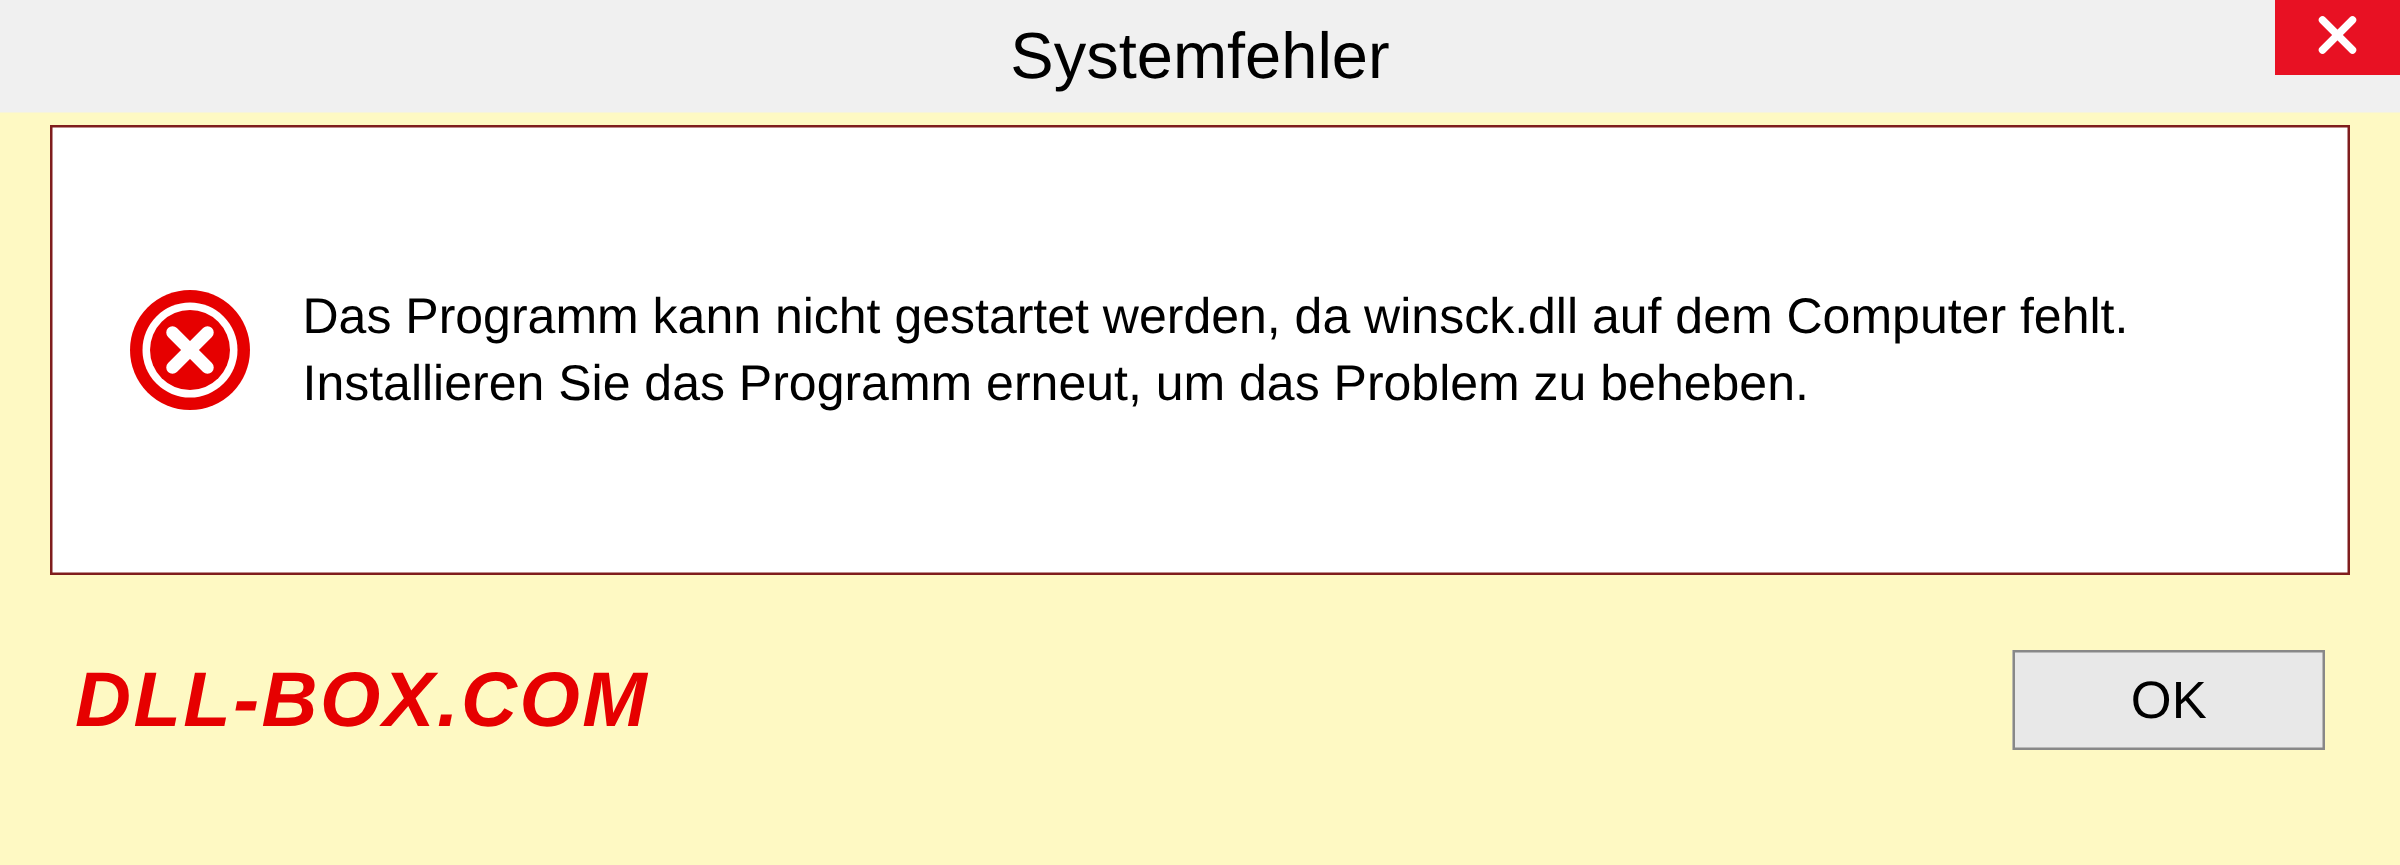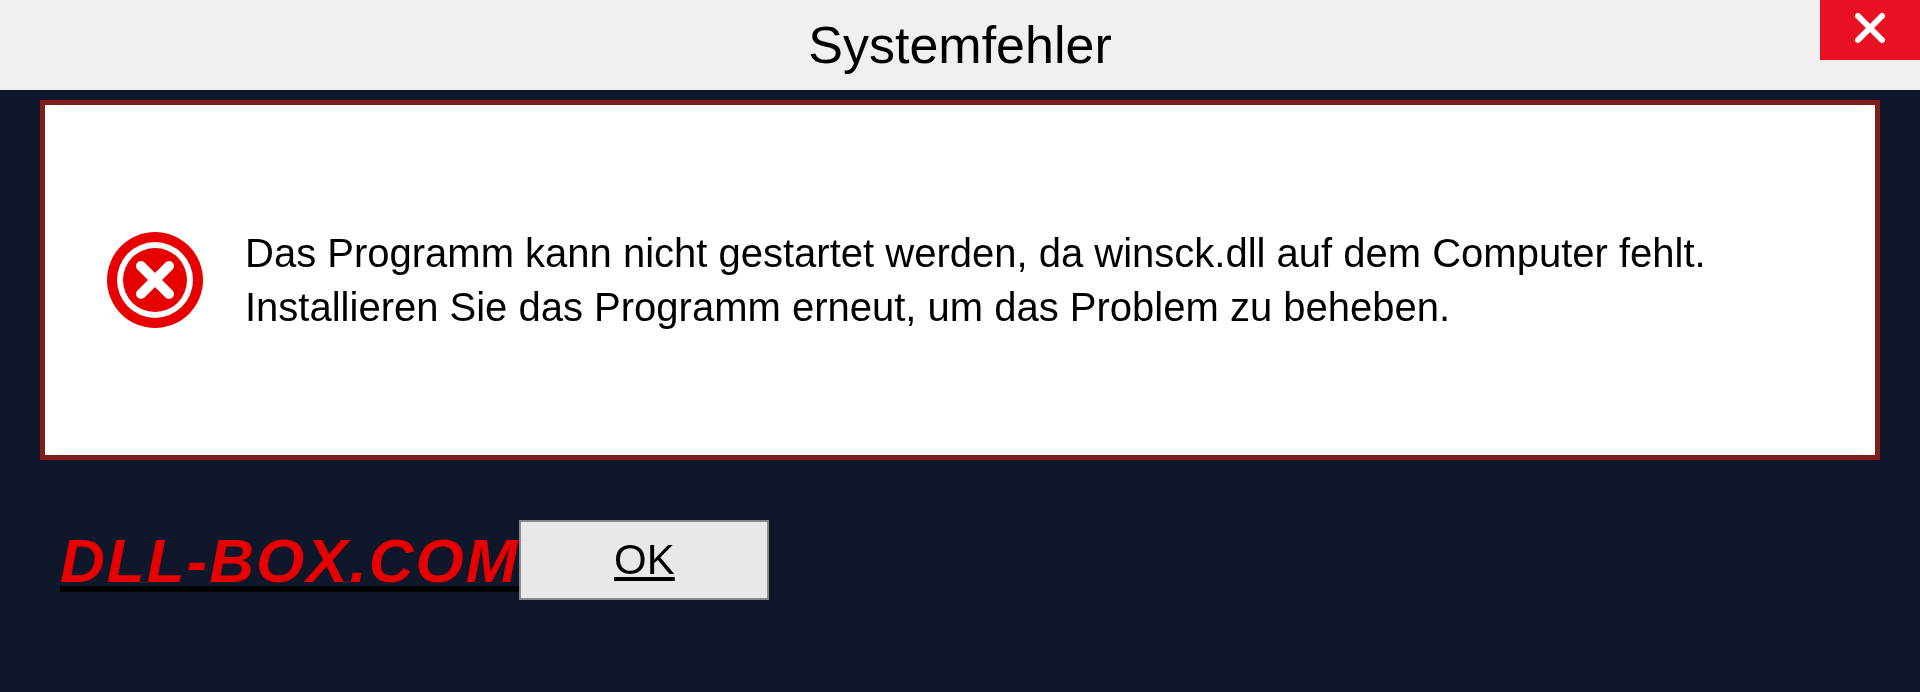--- a/index.html
+++ b/index.html
@@ -11,21 +11,21 @@
       width: 1920px;
       height: 692px;
       background: #f0f0f0;
       font-family: "Segoe UI", Arial, sans-serif;
       position: relative;
       overflow: hidden;
     }
     .dialog {
       width: 100%;
       height: 100%;
-      background: #0f172a;
+      background: #fef9c3;
       display: flex;
       flex-direction: column;
     }
     .titlebar {
       height: 90px;
       display: flex;
       align-items: center;
       justify-content: center;
       position: relative;
       background: #f0f0f0;
@@ -47,21 +47,21 @@
       justify-content: center;
       cursor: pointer;
     }
     .close-button svg {
       width: 36px;
       height: 36px;
     }
     .content-panel {
       margin: 10px 40px 0 40px;
       background: #ffffff;
-      border: 5px solid #7f1d1d;
+      border: 2px solid #7f1d1d;
       flex: 1;
       display: flex;
       align-items: center;
       padding: 16px 60px;
       max-height: 360px;
     }
     .error-icon {
       width: 100px;
       height: 100px;
       flex-shrink: 0;
@@ -74,22 +74,22 @@
     .message {
       font-size: 40px;
       line-height: 1.35;
       color: #000;
       font-weight: 400;
     }
     .footer {
       height: 200px;
       display: flex;
       align-items: center;
+      justify-content: space-between;
       padding: 0 60px;
-      text-decoration: underline;
     }
     .watermark {
       font-size: 62px;
       font-weight: 800;
       font-style: italic;
       color: #e60000;
       letter-spacing: 2px;
       font-family: Arial, sans-serif;
     }
     .ok-button {

